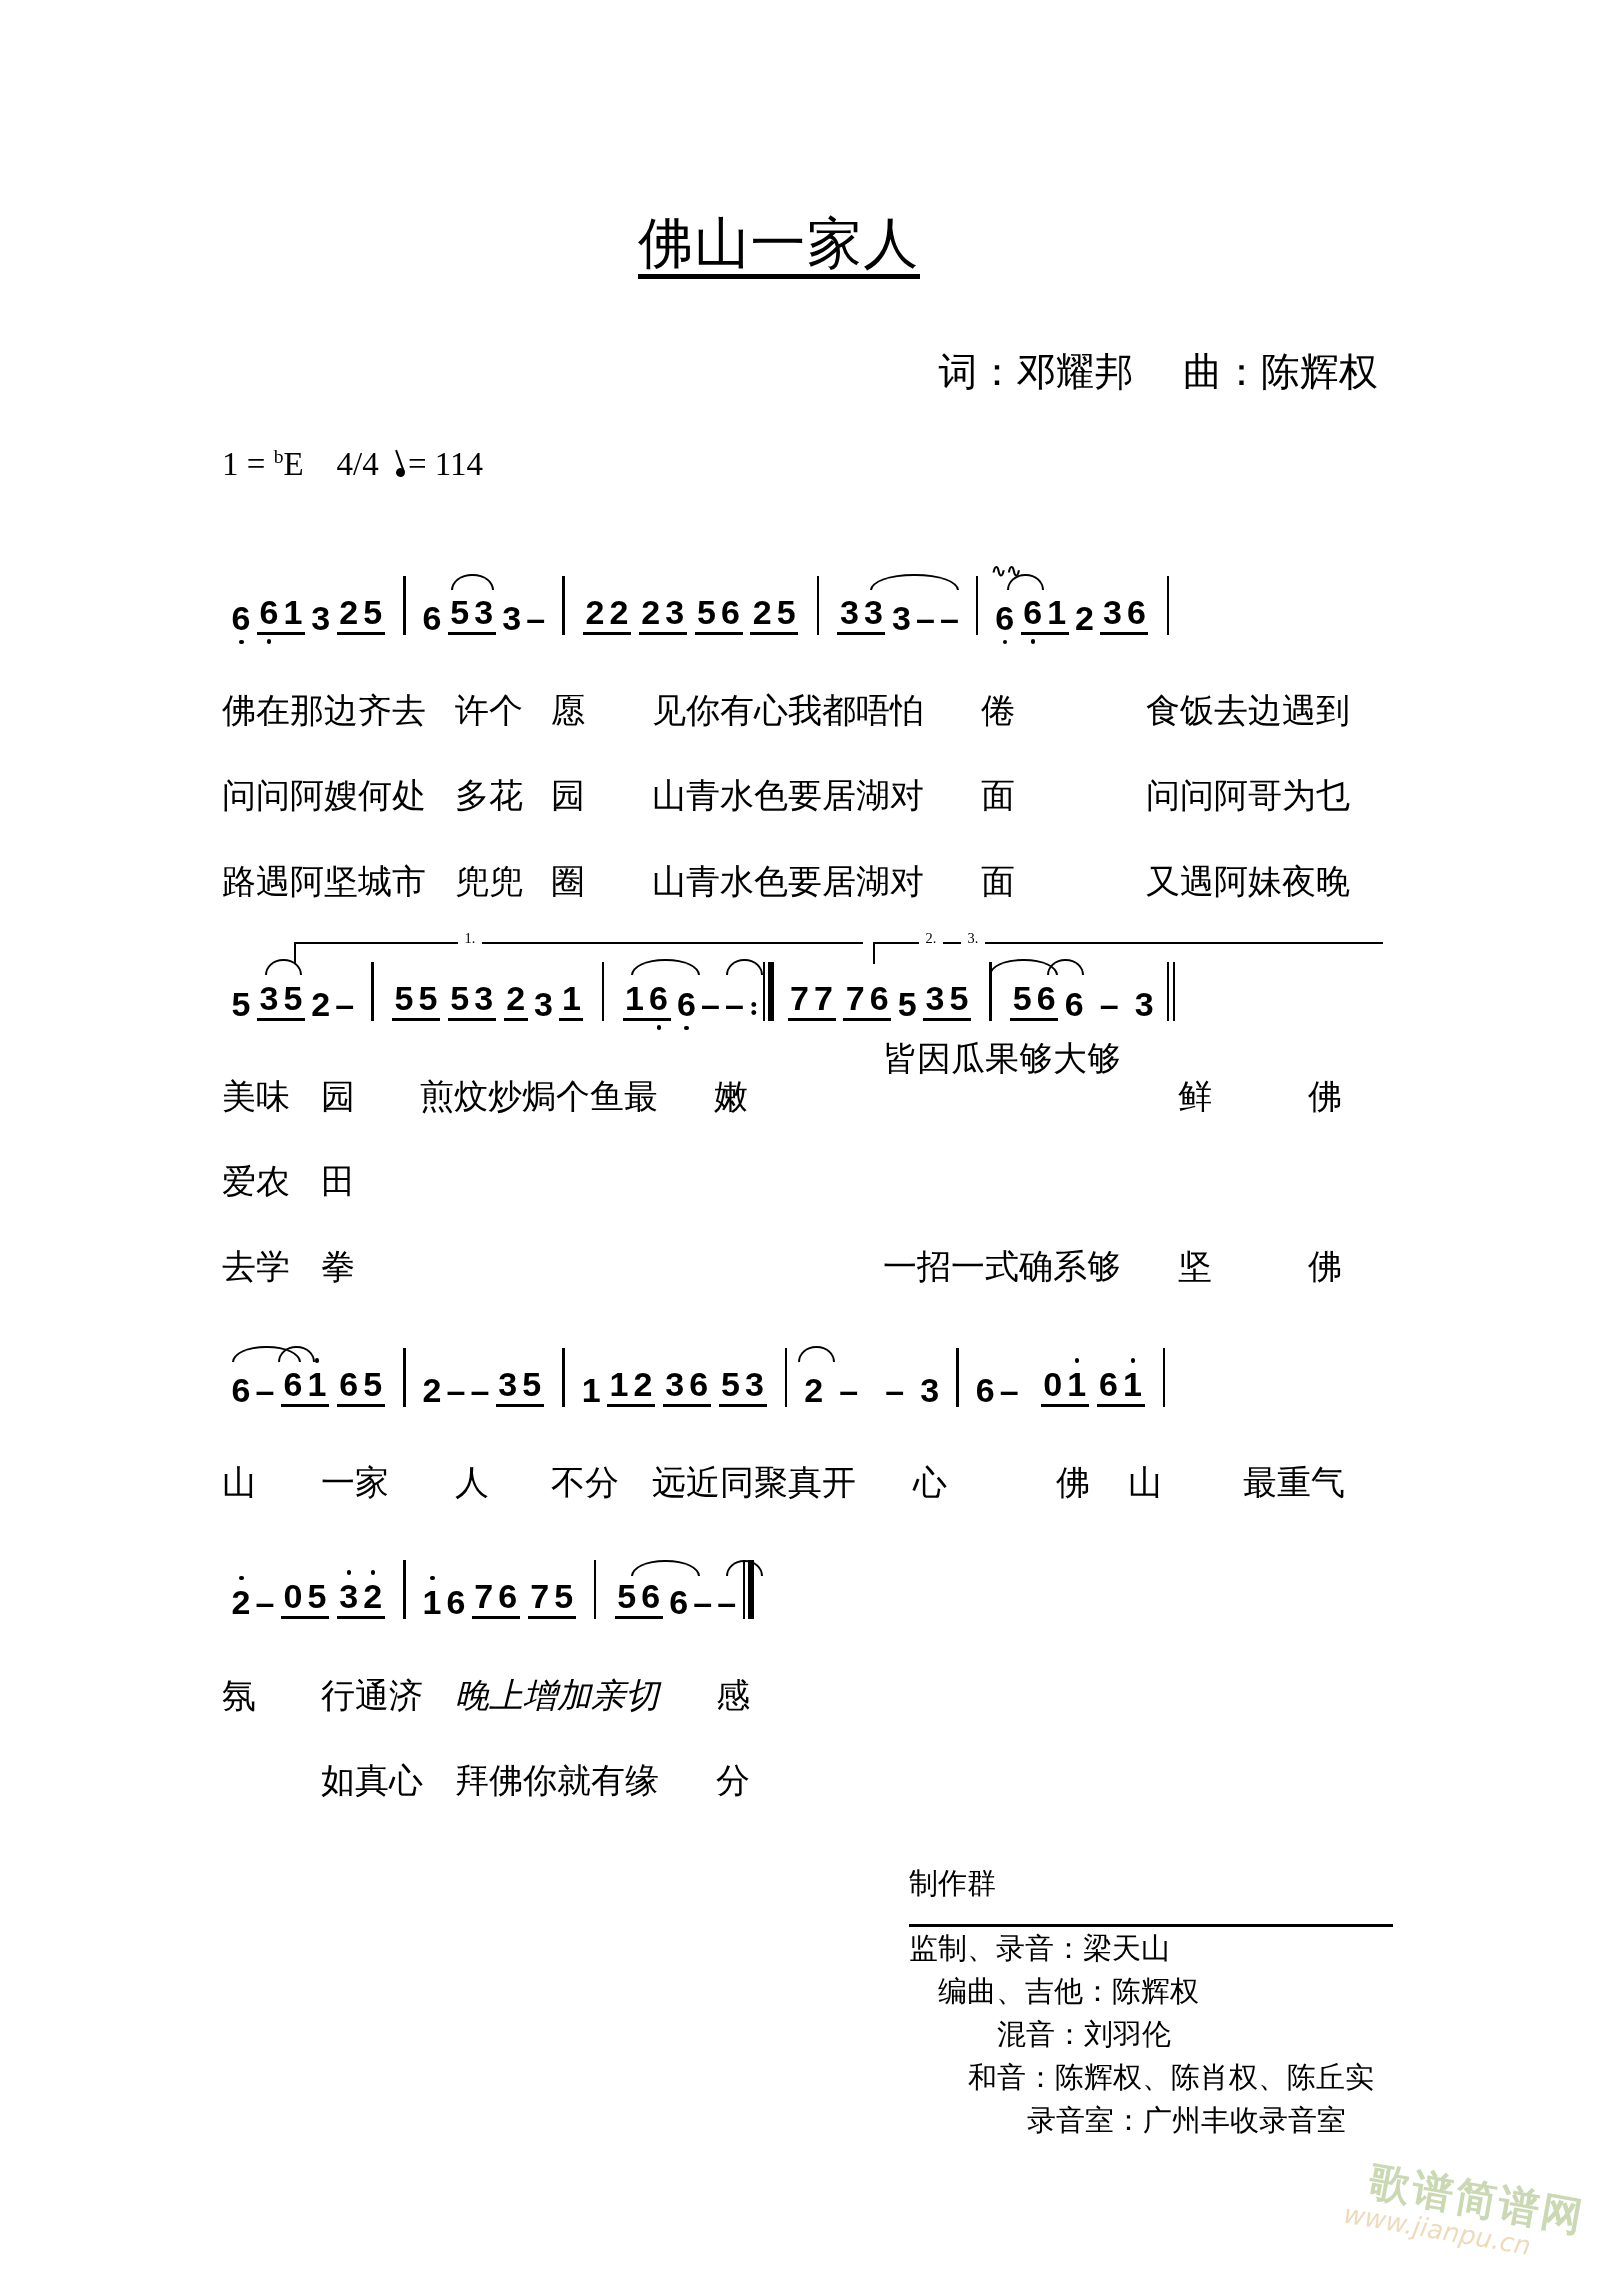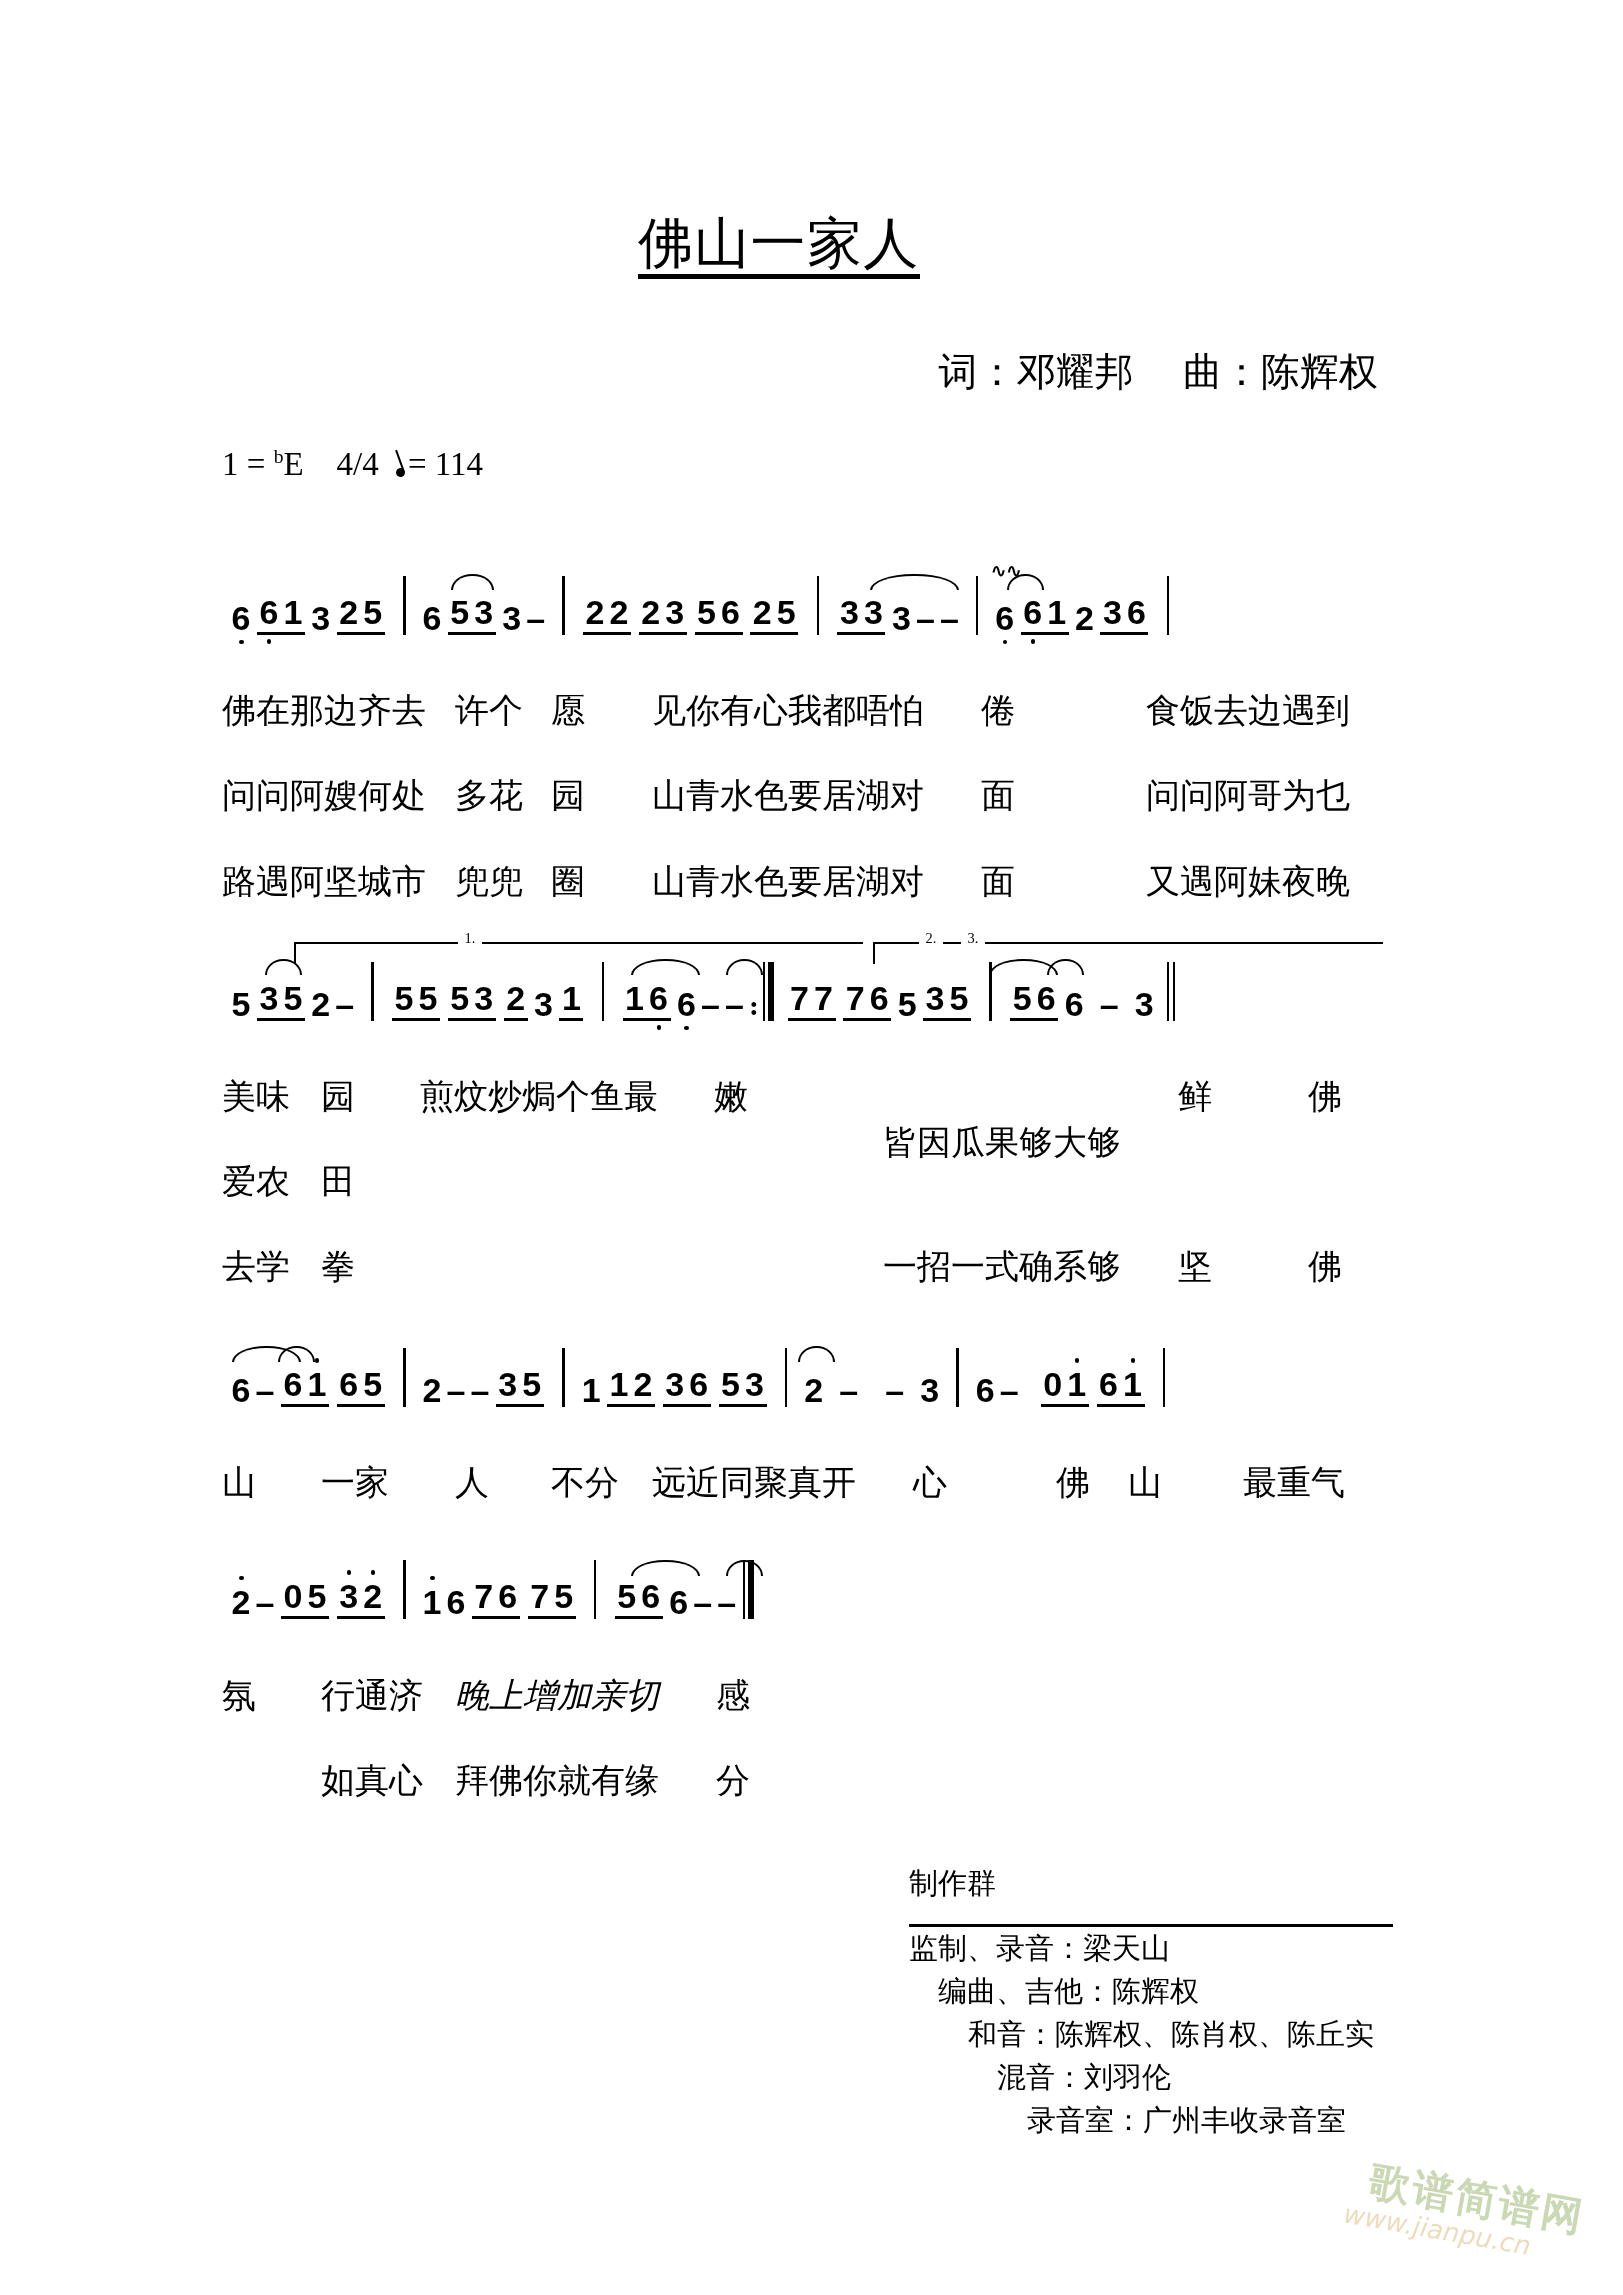--- a/index.html
+++ b/index.html
@@ -213,21 +213,21 @@
 <div class="slur" style="left:265px; top:959px; width:33px;"></div>
 <div class="slur" style="left:631px; top:959px; width:65px;"></div>
 <div class="slur" style="left:726px; top:959px; width:33px;"></div>
 <div class="slur" style="left:989px; top:959px; width:65px;"></div>
 <div class="slur" style="left:1047px; top:959px; width:33px;"></div>
 
 <div class="lyr" style="left:222px; top:1079px;">美味</div>
 <div class="lyr" style="left:321px; top:1079px;">园</div>
 <div class="lyr" style="left:420px; top:1079px;">煎炆炒焗个鱼最</div>
 <div class="lyr" style="left:714px; top:1079px;">嫩</div>
-<div class="lyr" style="left:883px; top:1125px;text-align:center;">皆因瓜果够大够</div>
+<div class="lyr" style="left:883px; top:1041px;text-align:center;">皆因瓜果够大够</div>
 <div class="lyr" style="left:1178px; top:1079px;">鲜</div>
 <div class="lyr" style="left:1308px; top:1079px;">佛</div>
 
 <div class="lyr" style="left:222px; top:1164px;">爱农</div>
 <div class="lyr" style="left:321px; top:1164px;">田</div>
 
 <div class="lyr" style="left:222px; top:1249px;">去学</div>
 <div class="lyr" style="left:321px; top:1249px;">拳</div>
 <div class="lyr" style="left:883px; top:1249px;">一招一式确系够</div>
 <div class="lyr" style="left:1178px; top:1249px;">坚</div>
@@ -339,22 +339,22 @@
 <div class="lyr" style="left:716px; top:1678px;">感</div>
 
 <div class="lyr" style="left:321px; top:1763px;">如真心</div>
 <div class="lyr" style="left:455px; top:1763px;">拜佛你就有缘</div>
 <div class="lyr" style="left:716px; top:1763px;">分</div>
 
 <div class="abs prod">
   <div class="head">制作群</div>
   <div class="ln" style="padding-left:0px;">监制、录音：梁天山</div>
   <div class="ln" style="padding-left:29px;">编曲、吉他：陈辉权</div>
+  <div class="ln" style="padding-left:88px;">混音：刘羽伦</div>
   <div class="ln" style="padding-left:59px;">和音：陈辉权、陈肖权、陈丘实</div>
-  <div class="ln" style="padding-left:88px;">混音：刘羽伦</div>
   <div class="ln" style="padding-left:118px;">录音室：广州丰收录音室</div>
 </div>
 
 <div class="abs wm">
   <div class="cn">歌谱简谱网</div>
   <div class="url">www.jianpu.cn</div>
 </div>
 
 
 </body></html>

